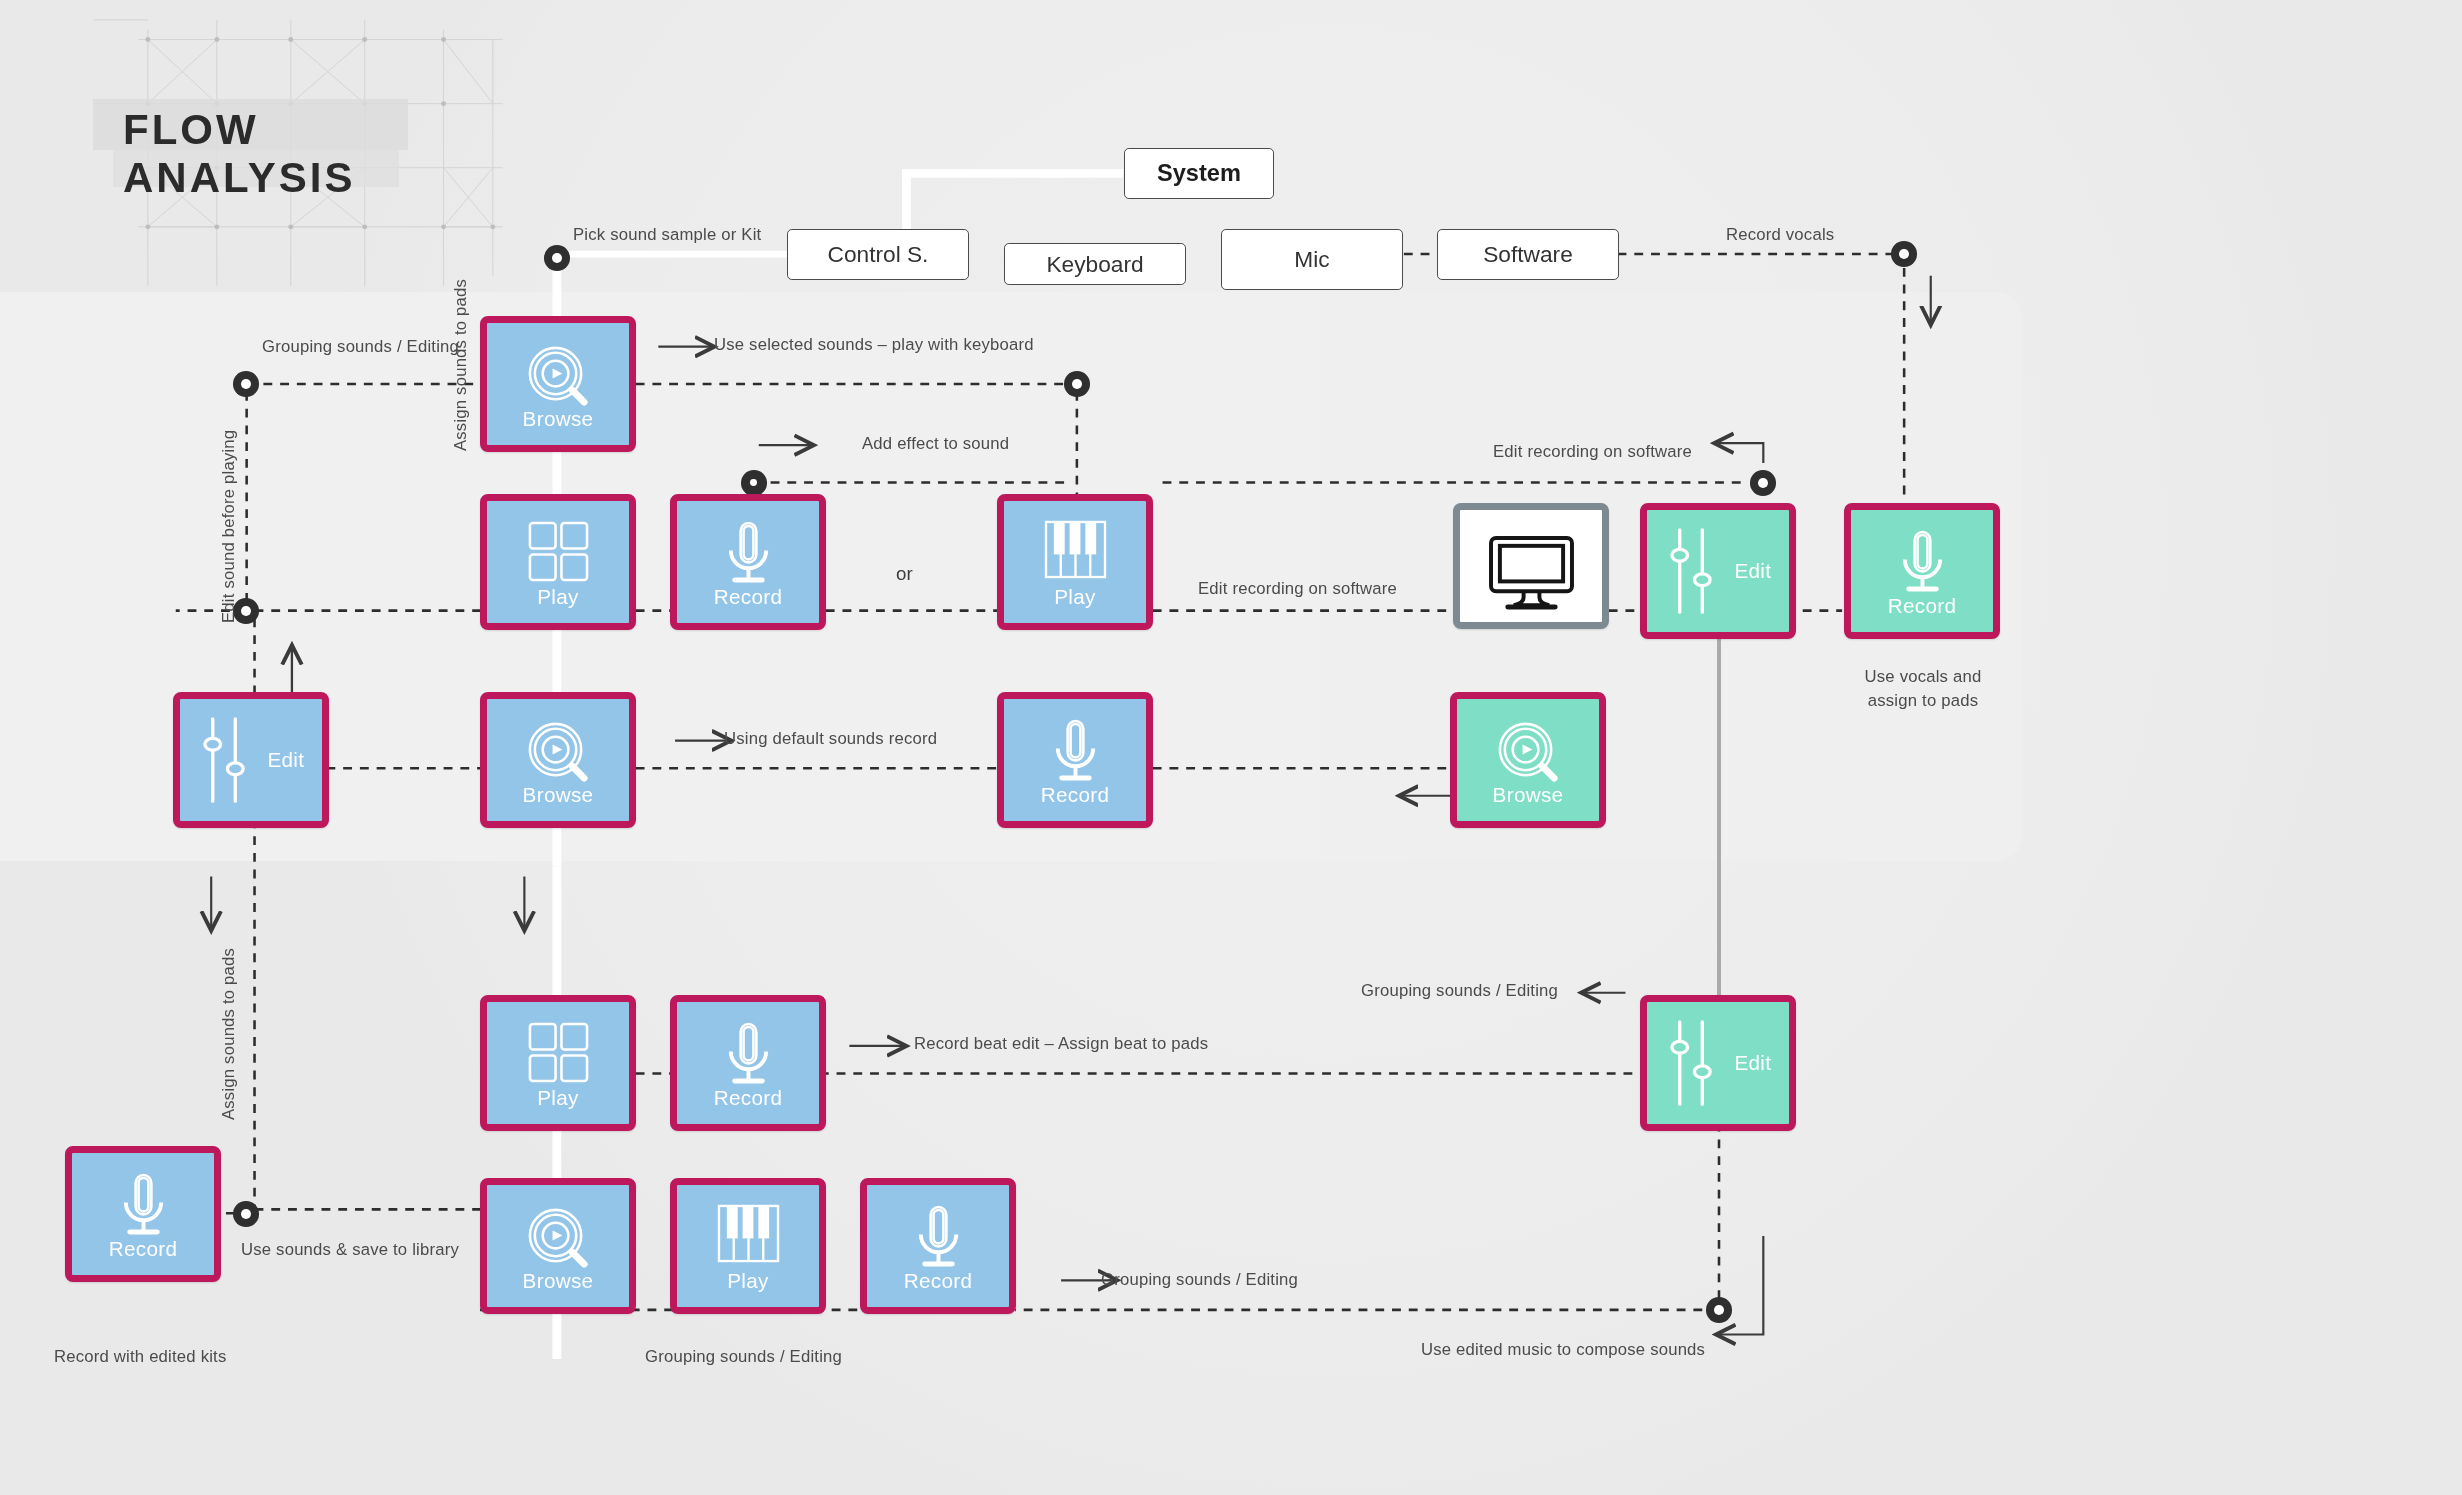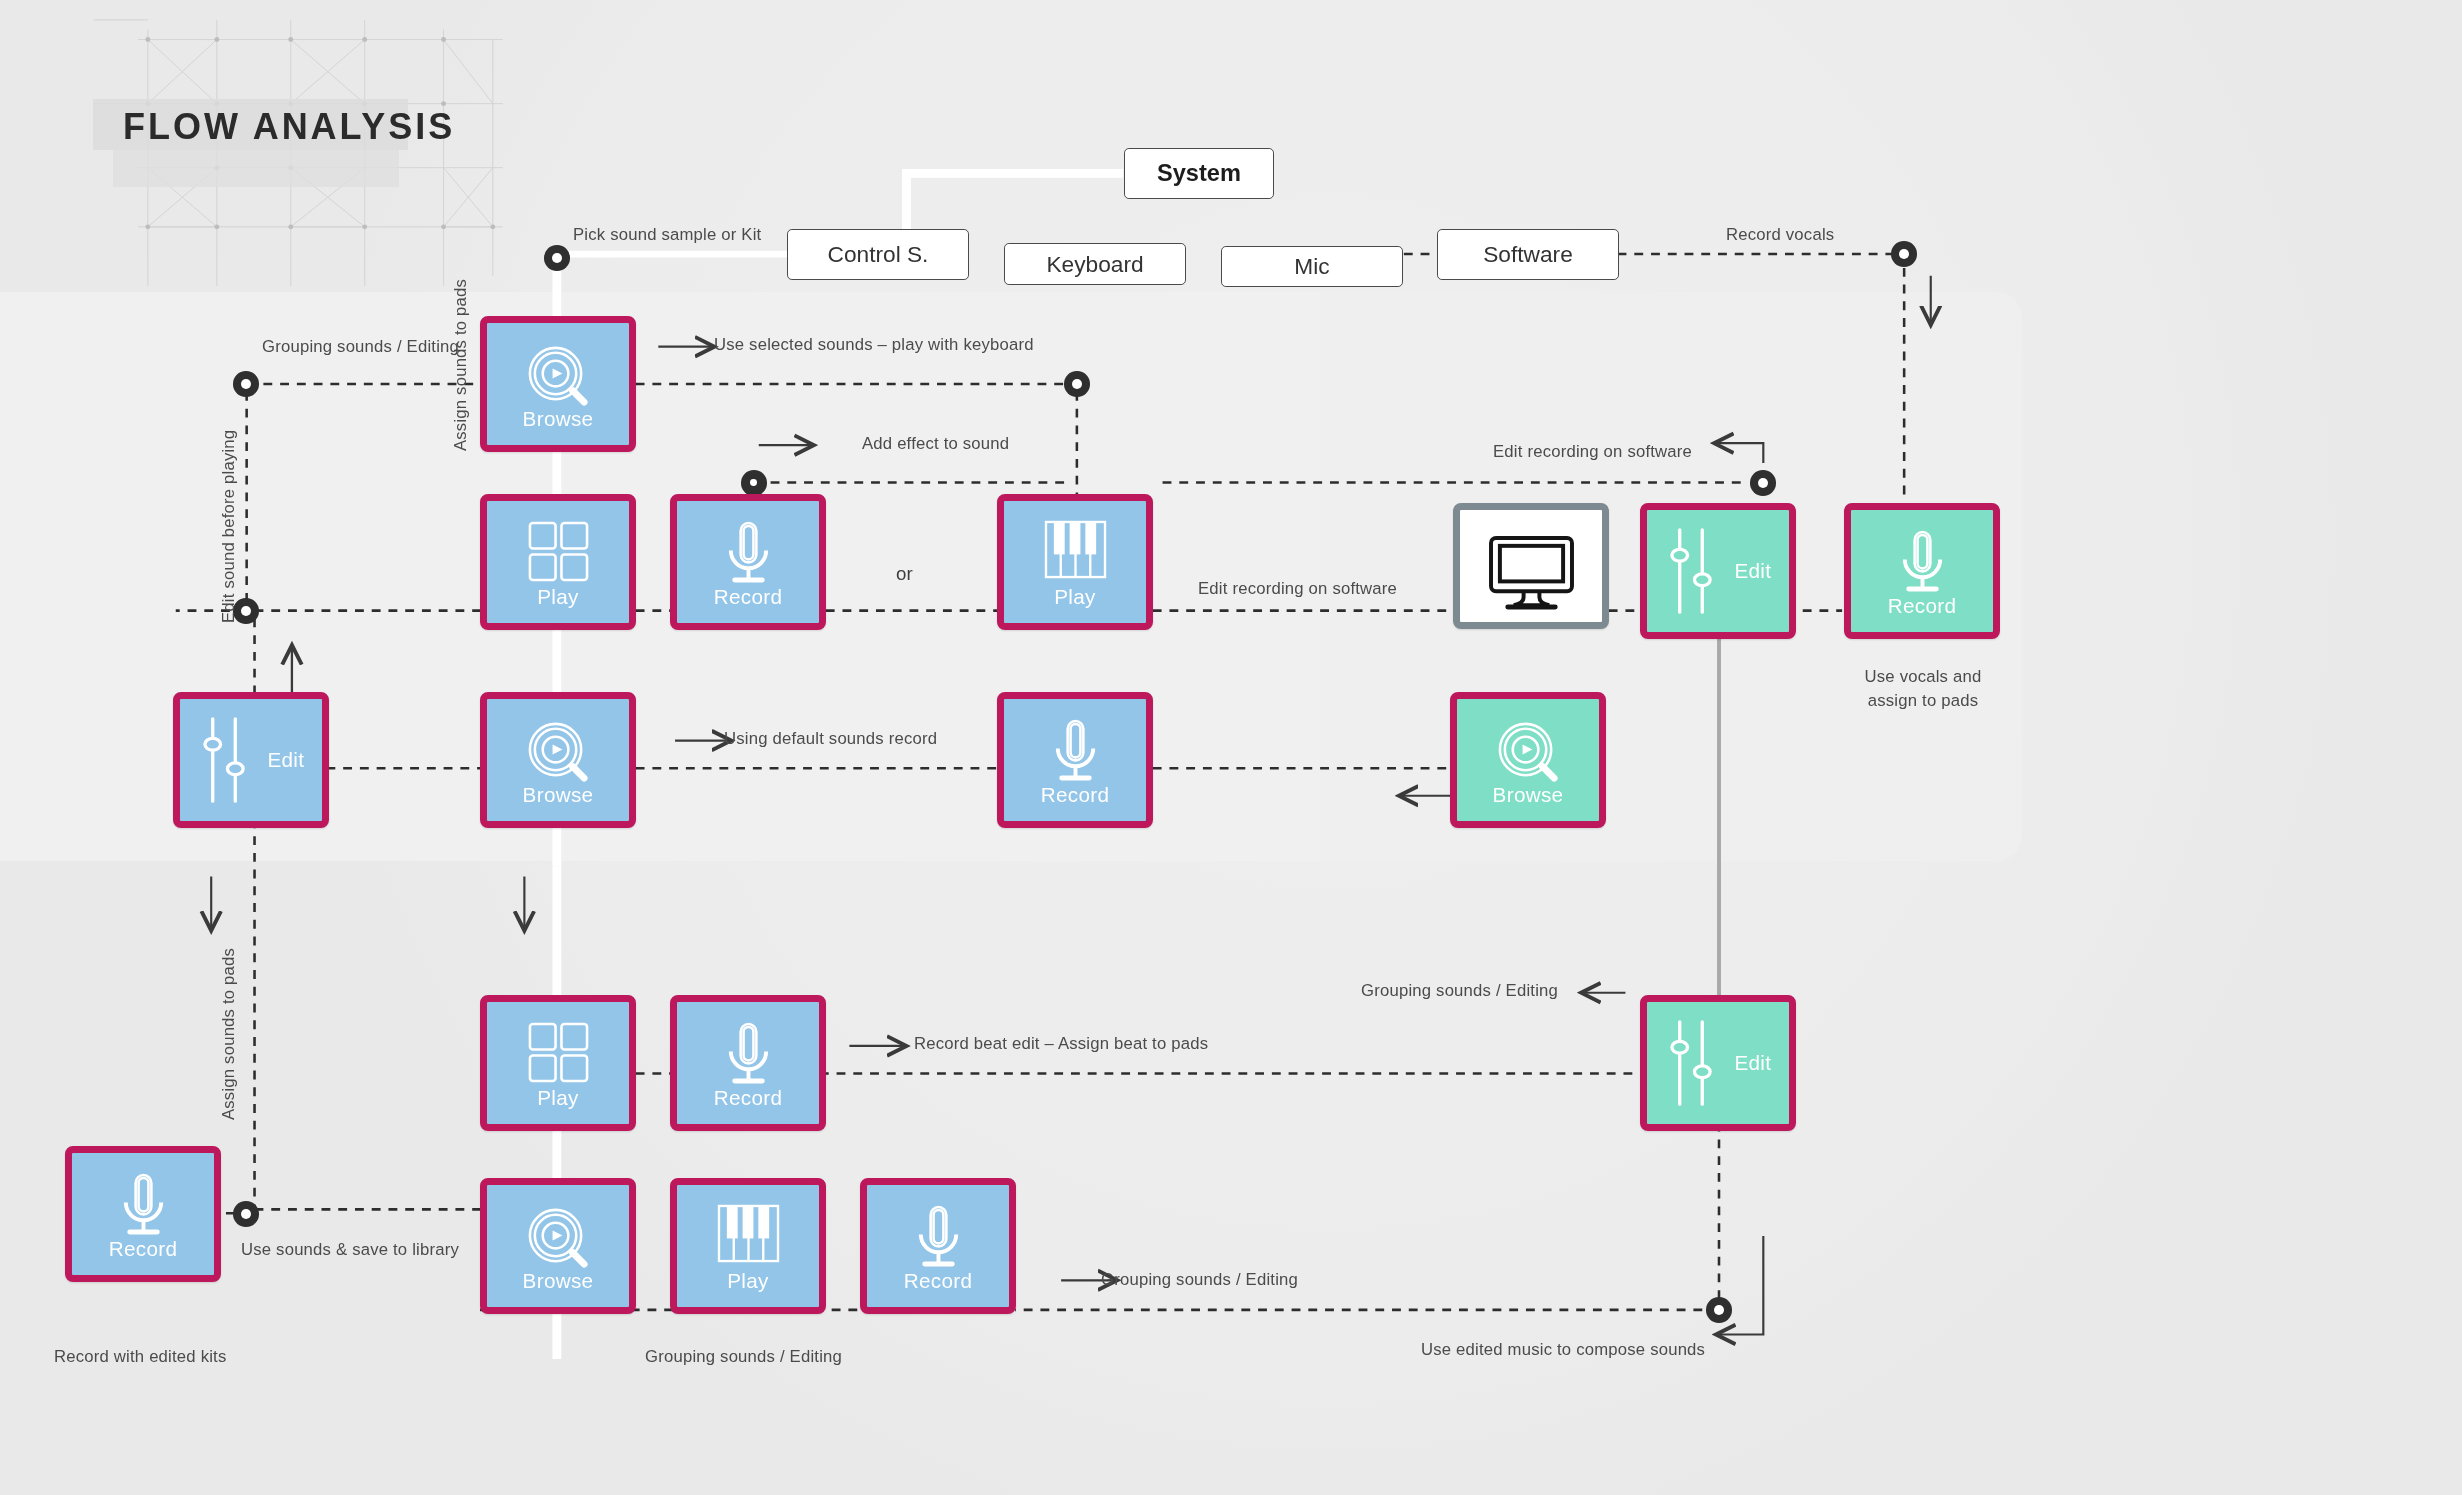--- a/index.html
+++ b/index.html
@@ -28,21 +28,21 @@
     position:absolute; left:-39px; top:292px; width:1359px; height:569px;
     background:#f0f0f0;
   }
 
   
   .title-wrap { position:absolute; left:59px; top:69px; width:414px; height:128px; }
   .title-bar1 { position:absolute; left:34px; top:29.6px; width:315px; height:51px; background:#dcdcdc; opacity:.85; }
   .title-bar2 { position:absolute; left:54px; top:81px; width:286px; height:37px; background:#dededf; opacity:.8; }
   .title-txt {
     position:absolute; left:64px; top:37px;
-    font-size:36px; font-weight:bold; letter-spacing:3px; color:#2b2b2b;
+    font-size:42px; font-weight:bold; letter-spacing:3px; color:#2b2b2b;
   }
   .wire { position:absolute; left:0; top:0; }
 
   
   #links { position:absolute; left:0; top:0; width:2463px; height:1495px; pointer-events:none; }
 
   
   .node {
     position:absolute;
     border-radius:8px;
@@ -239,21 +239,21 @@
   <div class="sysbox strong" style="left:1124px; top:148px; width:150px; height:51px;">
     <span>System</span>
   </div>
 
   <div class="sysbox" style="left:787px; top:229px; width:182px; height:51px;">
     <span>Control S.</span>
   </div>
   <div class="sysbox" style="left:1004px; top:243px; width:182px; height:42px;">
     <span>Keyboard</span>
   </div>
-  <div class="sysbox" style="left:1221px; top:246px; width:182px; height:41px;">
+  <div class="sysbox" style="left:1221px; top:229px; width:182px; height:61px;">
     <span>Mic</span>
   </div>
   <div class="sysbox" style="left:1437px; top:229px; width:182px; height:51px;">
     <span>Software</span>
   </div>
 
   <div class="node physical" style="left:480px; top:316px; width:156px; height:136px;">
     <span class="glyph">
       <svg width="71" height="71" viewBox="0 0 72 72" fill="none" stroke="#fff" stroke-width="2.6">
         <circle cx="33" cy="33" r="26"></circle>

